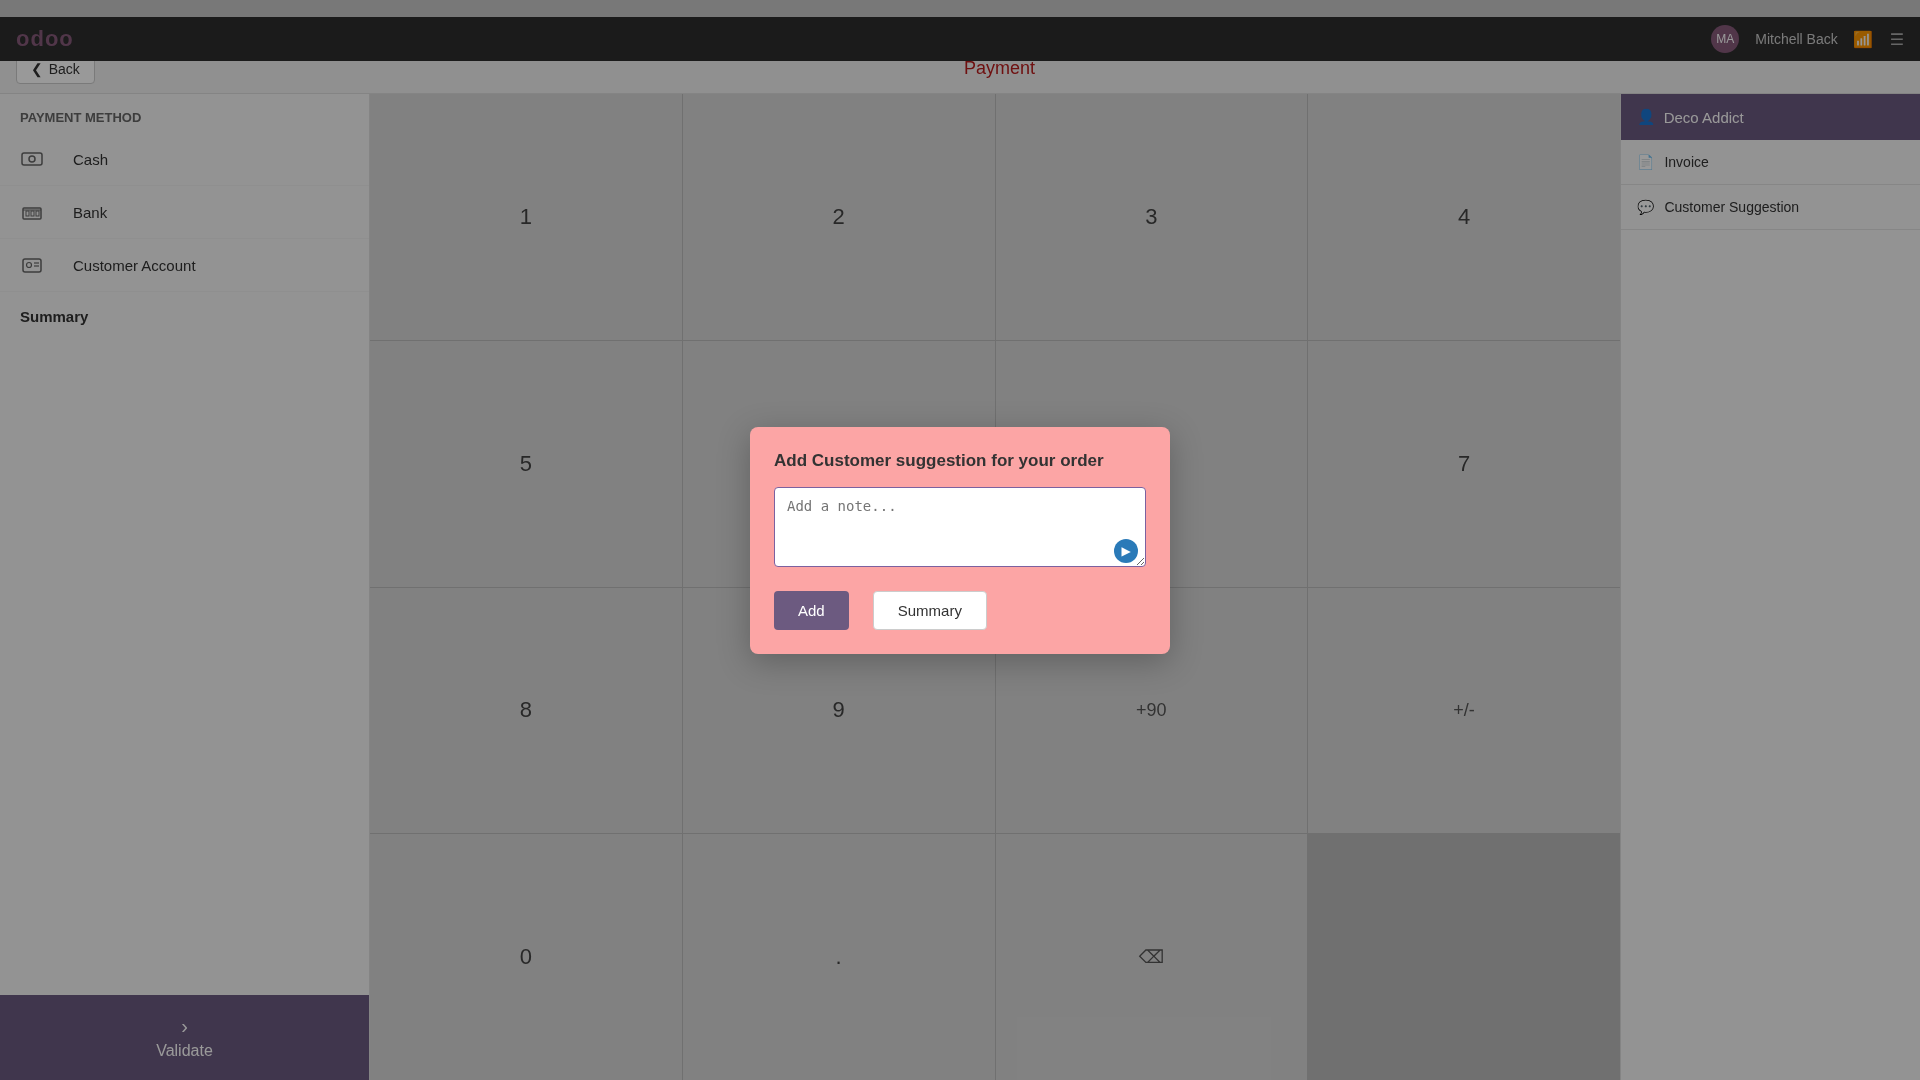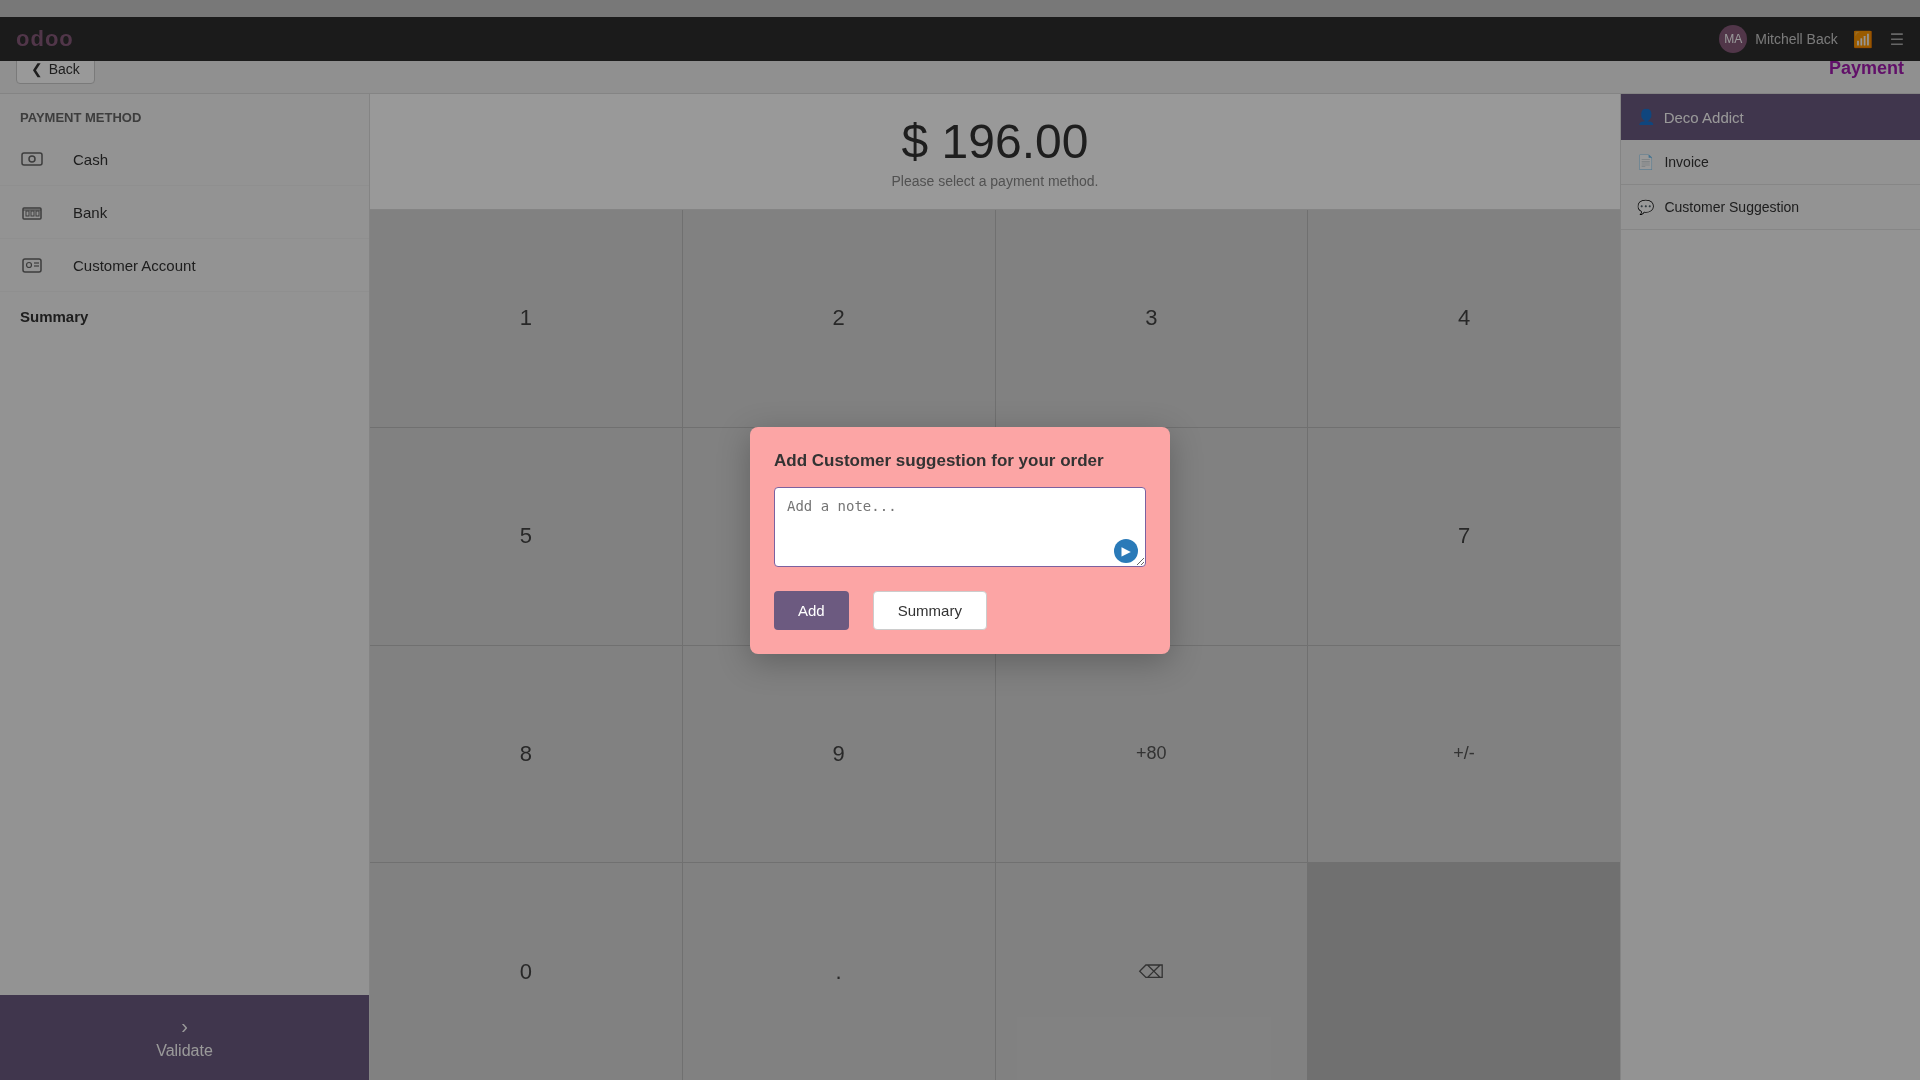--- a/index.html
+++ b/index.html
@@ -6,37 +6,37 @@
     body { font-family: 'Segoe UI', Arial, sans-serif; background: #c8c8c8; width: 1920px; height: 1080px; overflow: hidden; position: relative; }
 
     
     .top-bar {
       position: fixed; top: 17px; left: 0; right: 0; height: 44px;
       background: #2d2d2d; display: flex; align-items: center; justify-content: space-between;
       padding: 0 16px; z-index: 100;
     }
     .odoo-logo { color: #875a7b; font-size: 22px; font-weight: bold; letter-spacing: 1px; }
     .top-bar-right { display: flex; align-items: center; gap: 16px; color: #ccc; }
-    .top-bar-user { display: flex; align-items: center; gap: 8px; color: #ccc; font-size: 14px; }
+    .top-bar-user { display: flex; align-items: center; gap: 16px; color: #ccc; font-size: 14px; }
     .user-avatar { width: 28px; height: 28px; border-radius: 50%; background: #875a7b; display: flex; align-items: center; justify-content: center; color: white; font-size: 12px; }
     .wifi-icon, .menu-icon { color: #aaa; font-size: 16px; cursor: pointer; }
 
     
     .back-bar {
       position: fixed; top: 44px; left: 0; right: 0; height: 50px;
       background: #f0f0f0; display: flex; align-items: center; padding: 0 16px;
       border-bottom: 1px solid #ddd; z-index: 99;
     }
     .back-button {
       display: flex; align-items: center; gap: 6px; background: white;
       border: 1px solid #ccc; border-radius: 4px; padding: 6px 14px;
       cursor: pointer; font-size: 14px; color: #333;
     }
     .page-title {
-      flex: 1; text-align: right; font-size: 18px; color: #a21caf; font-weight: 700;
+      flex: 1; text-align: center; font-size: 18px; color: #b91c1c; font-weight: 400;
     }
 
     
     .main-layout {
       position: fixed; top: 94px; left: 0; right: 0; bottom: 0;
       display: flex;
     }
 
     
     .left-sidebar {
@@ -196,36 +196,32 @@
 
     <div style="flex:1;"></div>
 
     <div class="sidebar-bottom">
       <div class="validate-arrow">›</div>
       <span>Validate</span>
     </div>
   </div>
 
   <div class="center-area">
-    <div class="payment-amount-area">
-      <div class="payment-amount">$ 196.00</div>
-      <div class="payment-subtitle">Please select a payment method.</div>
-    </div>
     <div class="numpad-grid">
       <div class="numpad-cell">1</div>
       <div class="numpad-cell">2</div>
       <div class="numpad-cell">3</div>
       <div class="numpad-cell">4</div>
       <div class="numpad-cell">5</div>
       <div class="numpad-cell">6</div>
       <div class="numpad-cell special">+20</div>
       <div class="numpad-cell">7</div>
       <div class="numpad-cell">8</div>
       <div class="numpad-cell">9</div>
-      <div class="numpad-cell special">+80</div>
+      <div class="numpad-cell special">+90</div>
       <div class="numpad-cell special">+/-</div>
       <div class="numpad-cell">0</div>
       <div class="numpad-cell">.</div>
       <div class="numpad-cell special">⌫</div>
     </div>
   </div>
 
   <div class="right-sidebar">
     <div class="right-sidebar-customer">
       <span>👤</span>

